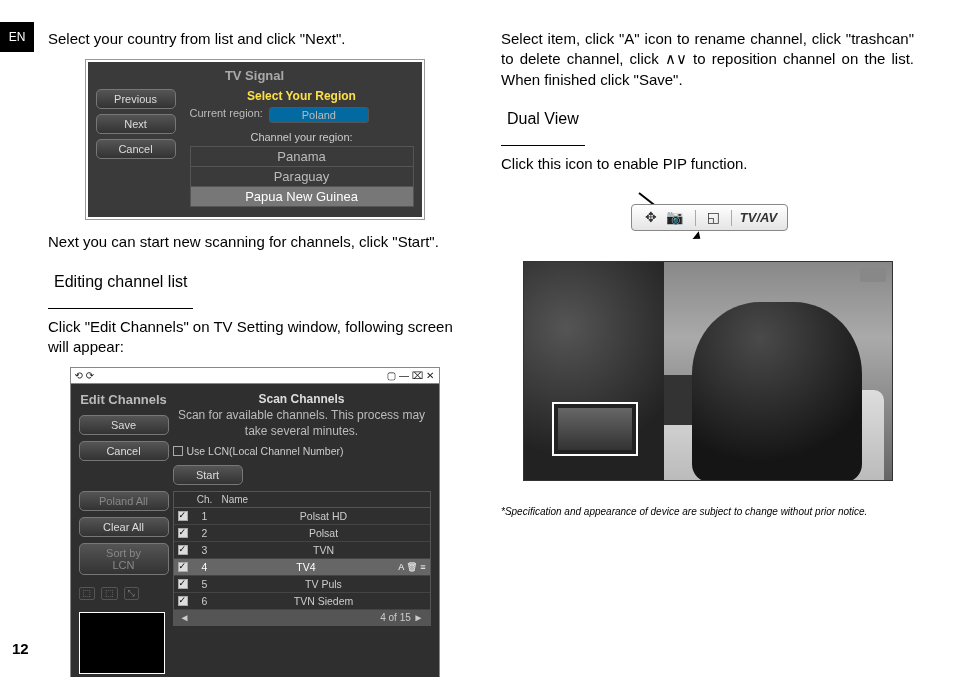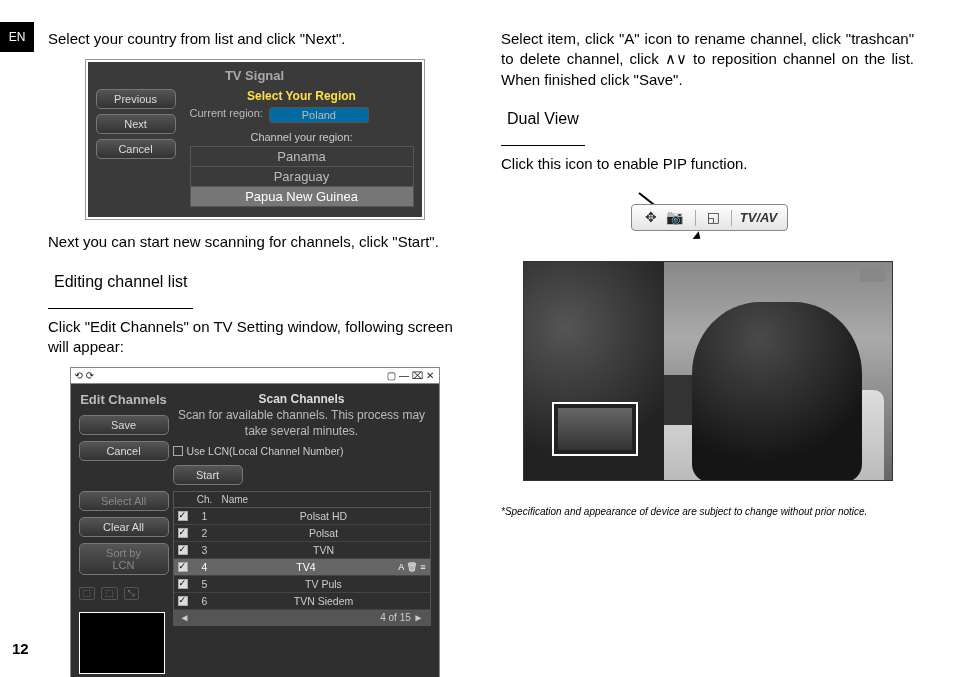--- a/index.html
+++ b/index.html
@@ -185,21 +185,21 @@
         <div class="ec-titlebar">
           <span>⟲ ⟳</span>
           <span>▢ — ⌧ ✕</span>
         </div>
         <div class="ec-body">
           <div class="ec-left">
             <div class="ec-h">Edit Channels</div>
             <div class="gbtn">Save</div>
             <div class="gbtn">Cancel</div>
             <div style="height:18px"></div>
-            <div class="gbtn disabled">Select All</div>
+            <div class="gbtn disabled">Poland All</div>
             <div class="gbtn">Clear All</div>
             <div class="gbtn disabled">Sort by LCN</div>
             <div class="ec-ctrlrow">
               <span>⬚</span>
               <span>⬚</span>
               <span>⤡</span>
             </div>
             <div class="ec-thumb"></div>
           </div>
           <div class="ec-right">

